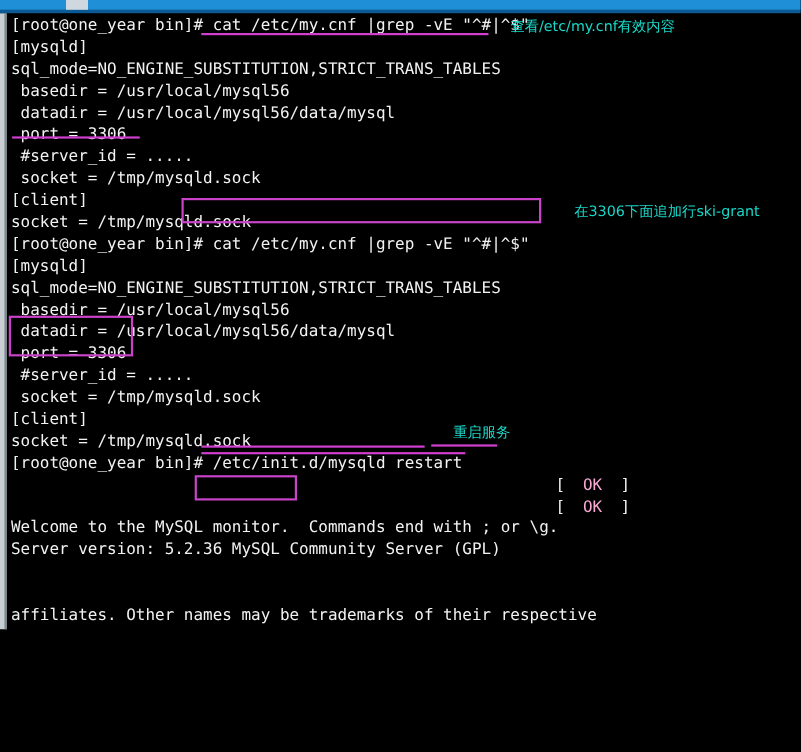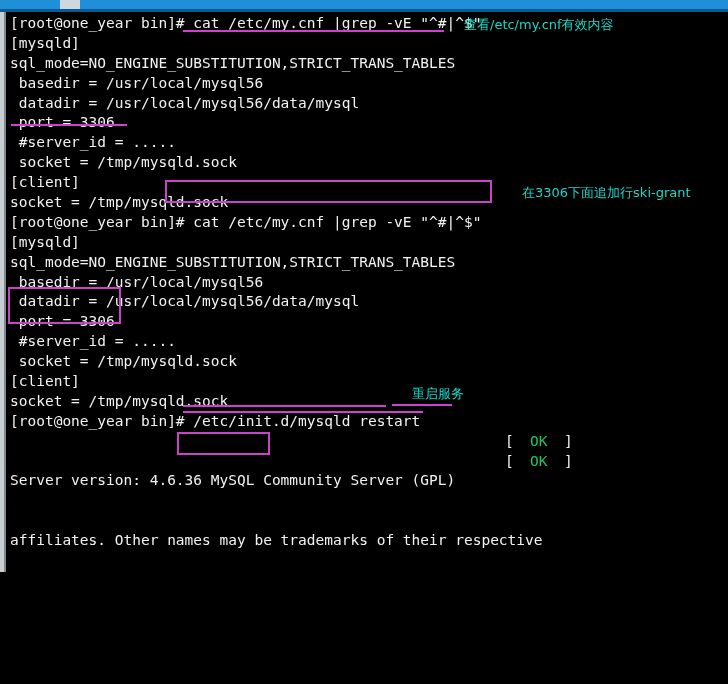--- a/index.html
+++ b/index.html
@@ -73,21 +73,21 @@
     box-sizing: border-box;
   }
   .line {
     position: relative;
     white-space: pre;
     height: 19.9px;
     padding-left: 4px;
     letter-spacing: 0px;
   }
   .blank { color: transparent; }
-  .ok { color: #22c55e; }
+  .ok { color: #f9a8d4; }
   .dim { color: #f2f2f2; }
 
   
   .annot-text {
     position: absolute;
     color: #19d8c8;
     font-family: "DejaVu Sans", "Liberation Sans", sans-serif;
     font-size: 13px;
     line-height: 15px;
     white-space: nowrap;
@@ -140,21 +140,22 @@
     <div class="line"><span> #server_id = .....</span></div>
     <div class="line"><span> socket = /tmp/mysqld.sock</span></div>
     <div class="line"><span>[client]</span></div>
     <div class="line"><span>socket = /tmp/mysqld.sock</span></div>
     <div class="line"><span>[root@one_year bin]# /etc/init.d/mysqld restart</span></div>
 
     <div class="line"><span style="position:absolute;left:499px;" class="dim">[</span><span style="position:absolute;left:524px;" class="ok">OK</span><span style="position:absolute;left:558px;" class="dim">]</span></div>
 
     <div class="line"><span style="position:absolute;left:499px;" class="dim">[</span><span style="position:absolute;left:524px;" class="ok">OK</span><span style="position:absolute;left:558px;" class="dim">]</span></div>
 
-    <div class="line"><span>Server version: 4.6.36 MySQL Community Server (GPL)</span></div>
+    <div class="line"><span>Welcome to the MySQL monitor.  Commands end with ; or \g.</span></div>
+    <div class="line"><span>Server version: 5.2.36 MySQL Community Server (GPL)</span></div>
     <div class="line blank"><span></span></div>
     <div class="line blank"><span></span></div>
     <div class="line"><span>affiliates. Other names may be trademarks of their respective</span></div>
 
   </div>
 
   <div class="annot-underline" style="left:183px; top:30px; width:261px;"></div>
 
   <div class="annot-underline" style="left:11px; top:124px; width:116px;"></div>
 

